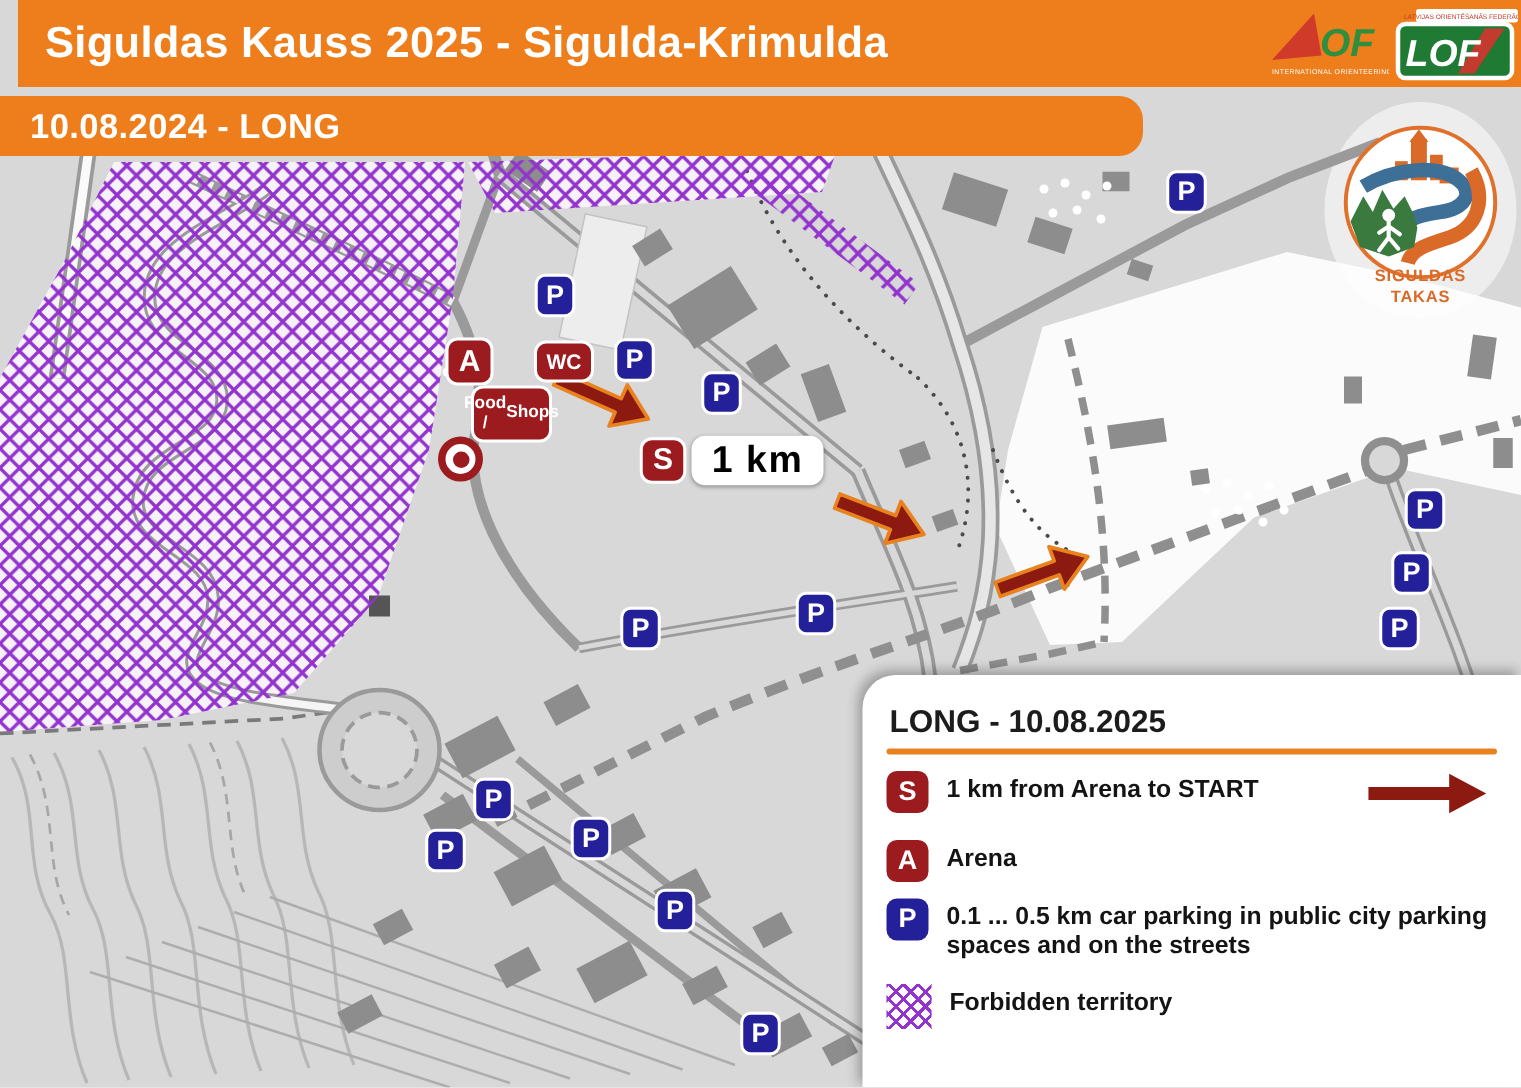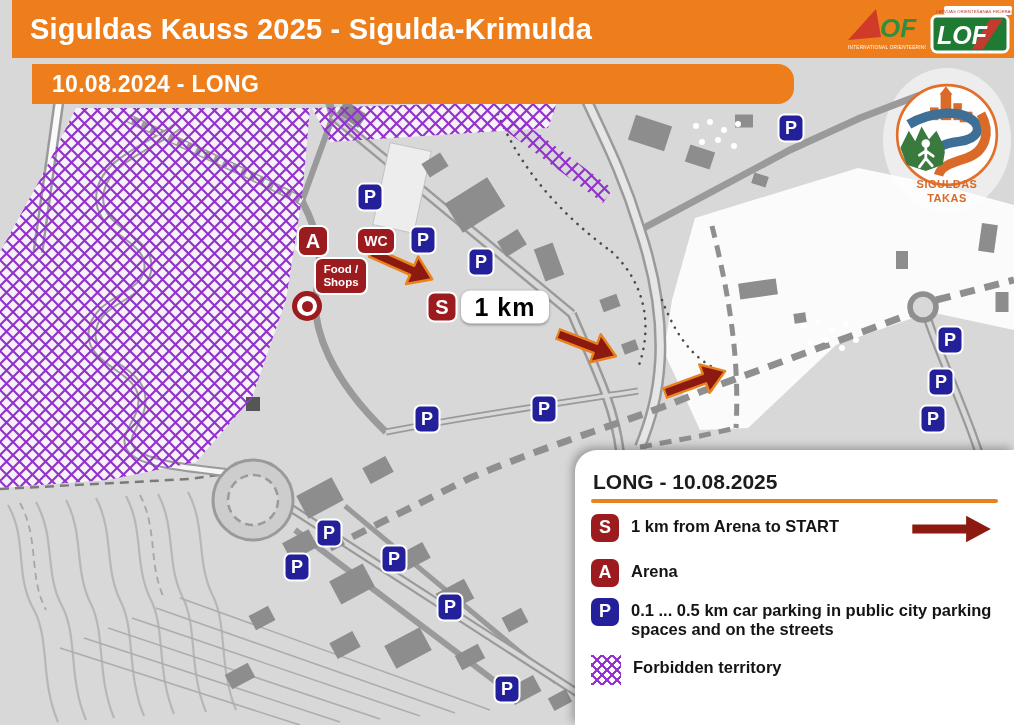--- a/index.html
+++ b/index.html
@@ -4,38 +4,38 @@
 <style>
   html,body{margin:0;padding:0;}
   body{font-family:"Liberation Sans", sans-serif;}
   .stage{position:relative;width:1014px;height:725px;overflow:hidden;background:#d8d8d8;}
 
   
   .app-header{position:absolute;left:12px;top:0;width:1014px;height:58px;background:#EE7E1B;z-index:20;}
   .app-title{position:absolute;left:18px;top:0;line-height:58px;font-size:29px;font-weight:bold;color:#fff;letter-spacing:.2px;white-space:nowrap;}
   .logos{position:absolute;right:14px;top:6px;display:flex;align-items:flex-start;text-align:center;}
 
-  .date-band{position:absolute;left:0;top:64px;width:762px;height:40px;background:#EE7E1B;border-radius:0 16px 16px 0;z-index:15;display:flex;align-items:center;margin-left:32px;}
+  .date-band{position:absolute;left:0;top:64px;width:762px;height:40px;background:#EE7E1B;border-radius:0 16px 16px 0;z-index:15;display:flex;align-items:center;}
   .date-band span{padding-left:20px;font-size:23px;font-weight:bold;color:#fff;letter-spacing:.3px;}
 
   
   .takas{position:absolute;left:894px;top:82px;z-index:8;}
   .takas-caption{position:absolute;left:887px;top:178px;width:120px;text-align:center;color:#D96A28;font-size:11px;font-weight:bold;line-height:1.25;letter-spacing:.5px;z-index:8;}
 
   
   .map-svg{position:absolute;left:0;top:0;z-index:1;}
   .map-arrow{position:absolute;z-index:6;transform-origin:1px 17px;}
 
   .markers{position:absolute;left:0;top:0;width:1014px;height:725px;z-index:10;pointer-events:none;}
   .mk{position:absolute;transform:translate(-50%,-50%);display:flex;align-items:center;justify-content:center;font-weight:bold;color:#fff;box-sizing:border-box;text-align:center;}
   .mk-parking{width:27px;height:29px;background:#232099;border:2px solid #fff;border-radius:7px;font-size:18px;}
   .mk-arena{width:32px;height:32px;background:#9C1B1E;border:2px solid #fff;border-radius:8px;font-size:20px;}
   .mk-start{width:31px;height:31px;background:#9C1B1E;border:2px solid #fff;border-radius:8px;font-size:20px;}
   .mk-wc{width:40px;height:28px;background:#9C1B1E;border:2px solid #fff;border-radius:8px;font-size:14px;}
-  .mk-food{width:54px;height:38px;background:#9C1B1E;border:2px solid #fff;border-radius:8px;font-size:11.5px;line-height:1.15;flex-direction:column;}
+  .mk-food{width:54px;height:38px;background:#9C1B1E;border:2px solid #fff;border-radius:8px;font-size:11.5px;line-height:1.15;flex-direction:row;}
   .mk-finish{width:30px;height:30px;border:5px solid #9C1B1E;border-radius:50%;background:#fff;}
   .finish-core{width:11px;height:11px;border-radius:50%;background:#9C1B1E;}
   .mk-km_flag{width:88px;height:33px;background:#fff;color:#000000;border-radius:9px;font-size:25px;letter-spacing:1px;box-shadow:0 1px 3px rgba(0,0,0,.35);}
 
   
   .legend{position:absolute;left:575px;top:450px;width:439px;height:275px;background:#fff;border-radius:22px 0 0 0;box-shadow:-3px -3px 8px rgba(0,0,0,.28);z-index:25;box-sizing:border-box;padding:20px 16px 0 16px;}
   .legend-title{font-size:21px;font-weight:bold;color:#1c1c1c;margin:0 0 5px 2px;}
   .legend-divider{height:3.5px;background:#E8821E;border-radius:2px;margin:0 0 11px 0;}
   .lrow{display:flex;align-items:flex-start;gap:12px;margin-bottom:11px;}
   .lrow-forbidden{margin-top:15px;}

